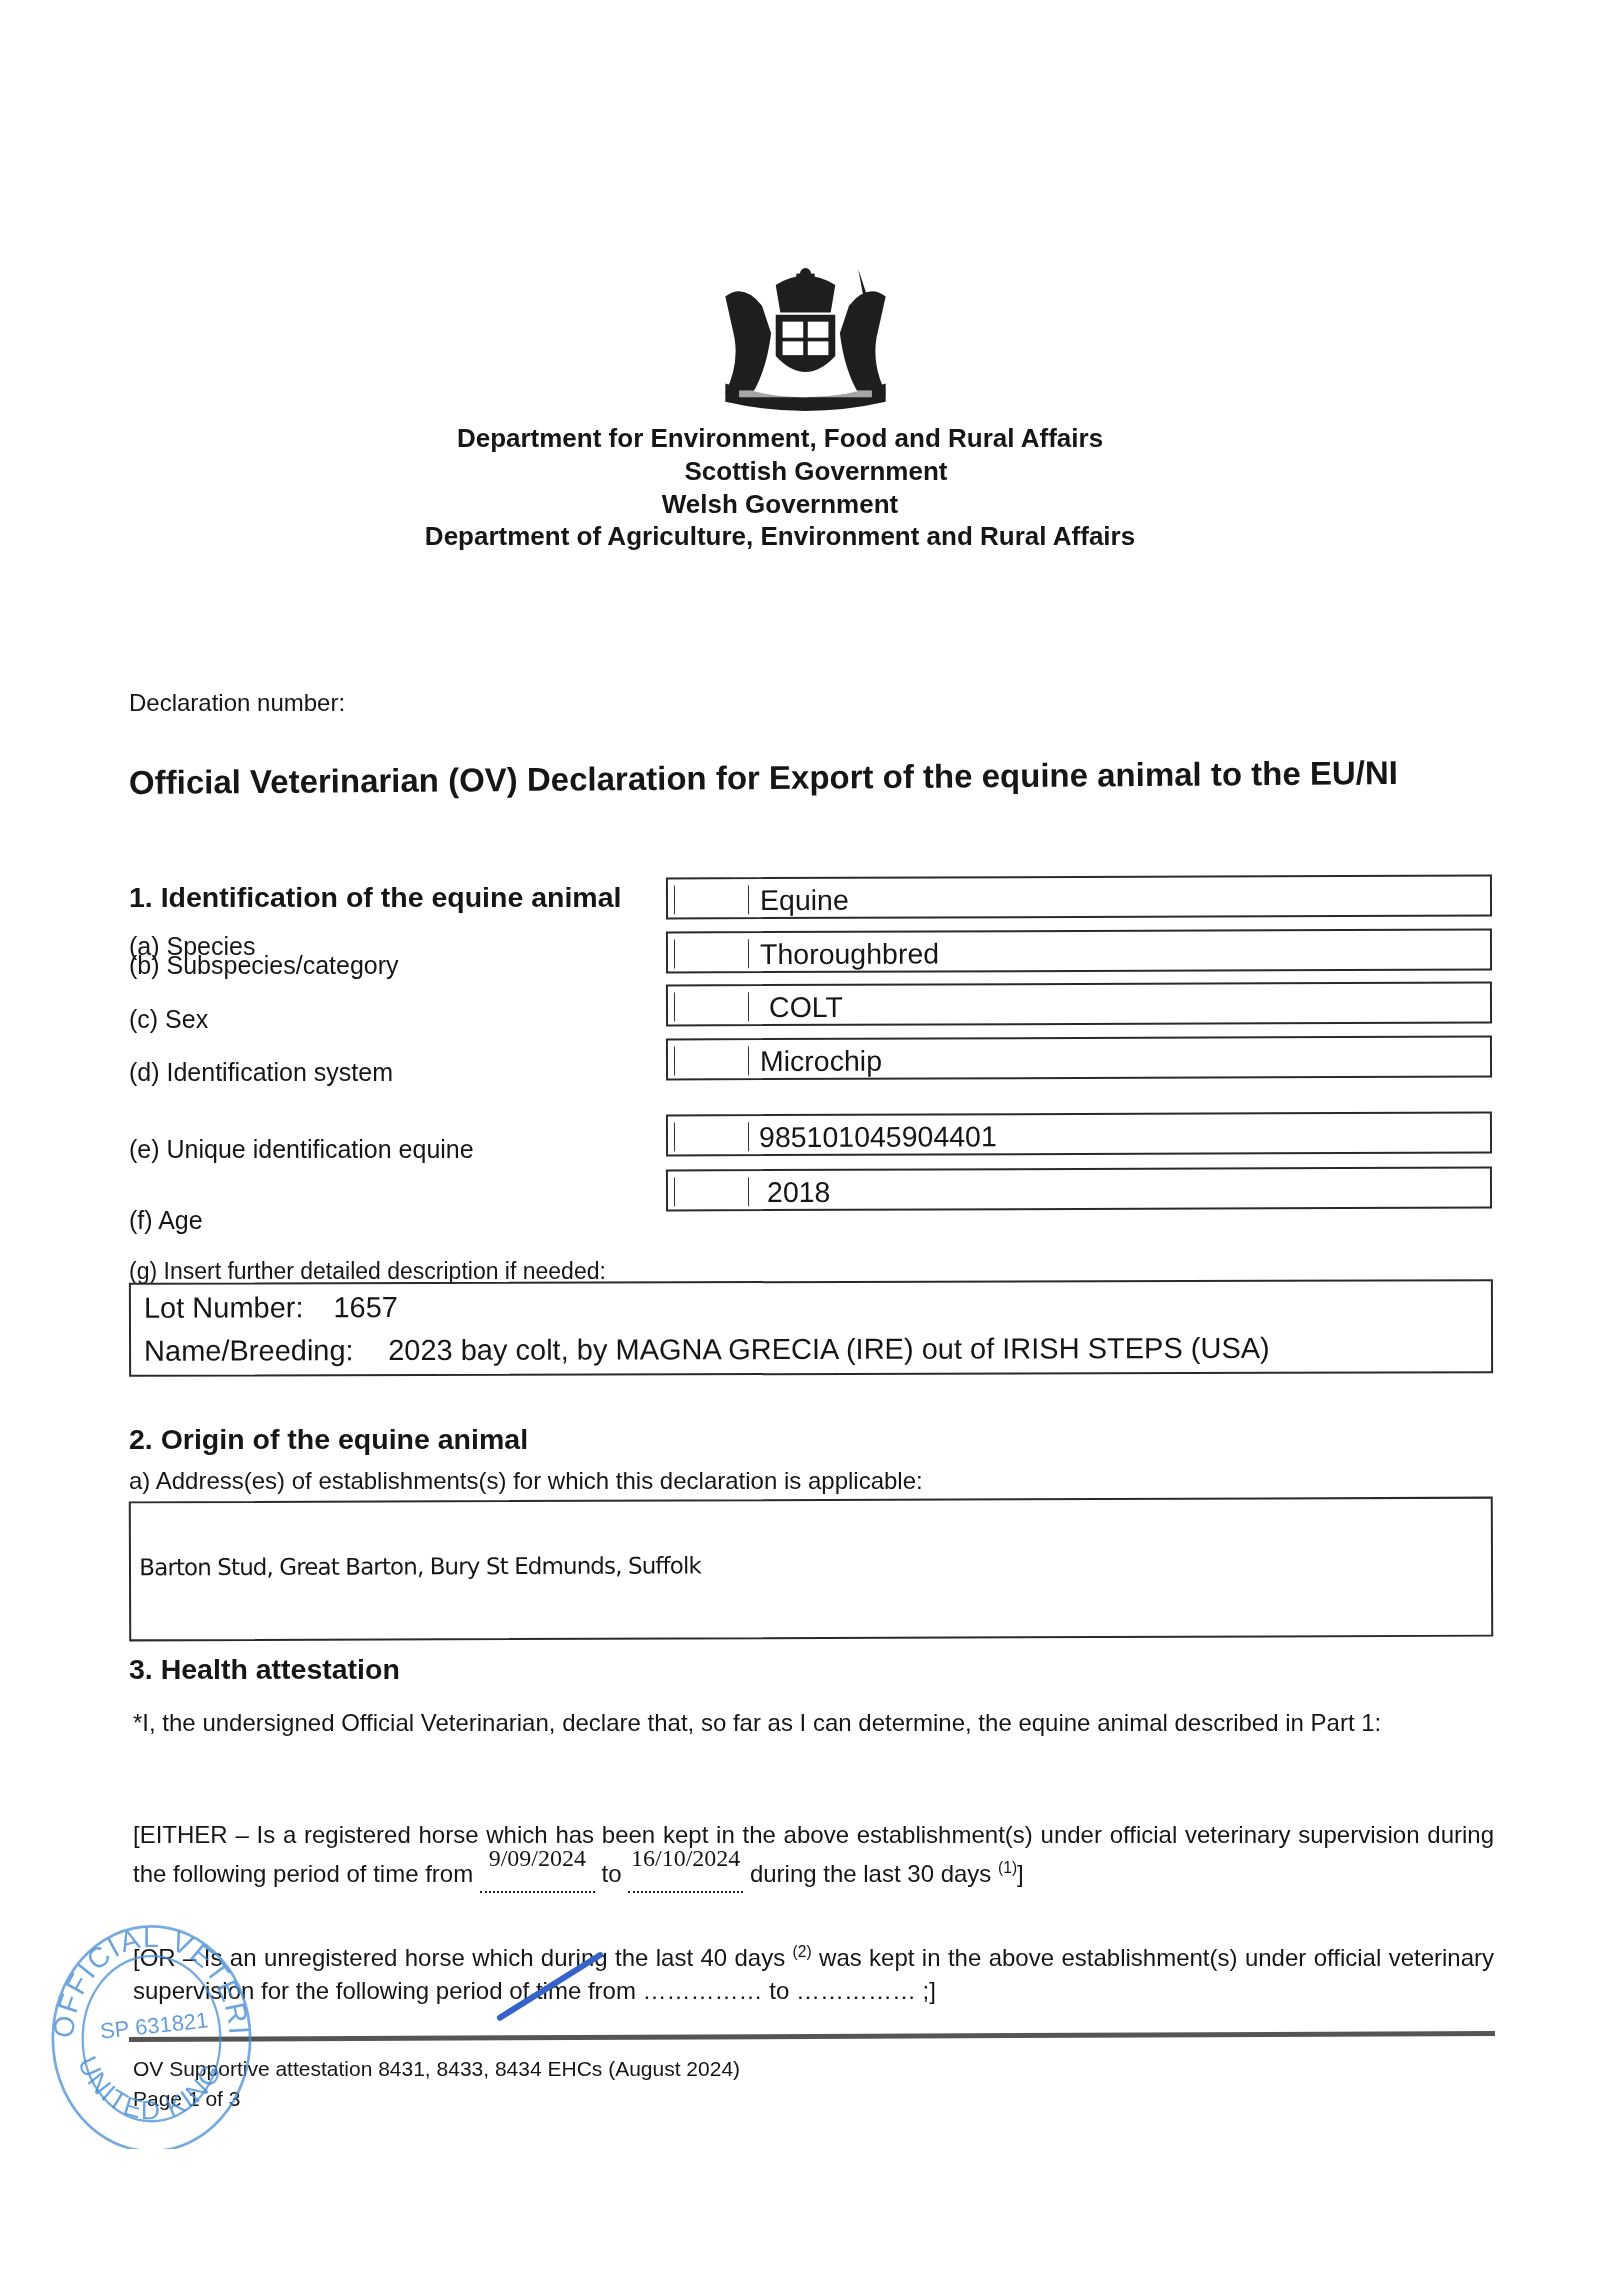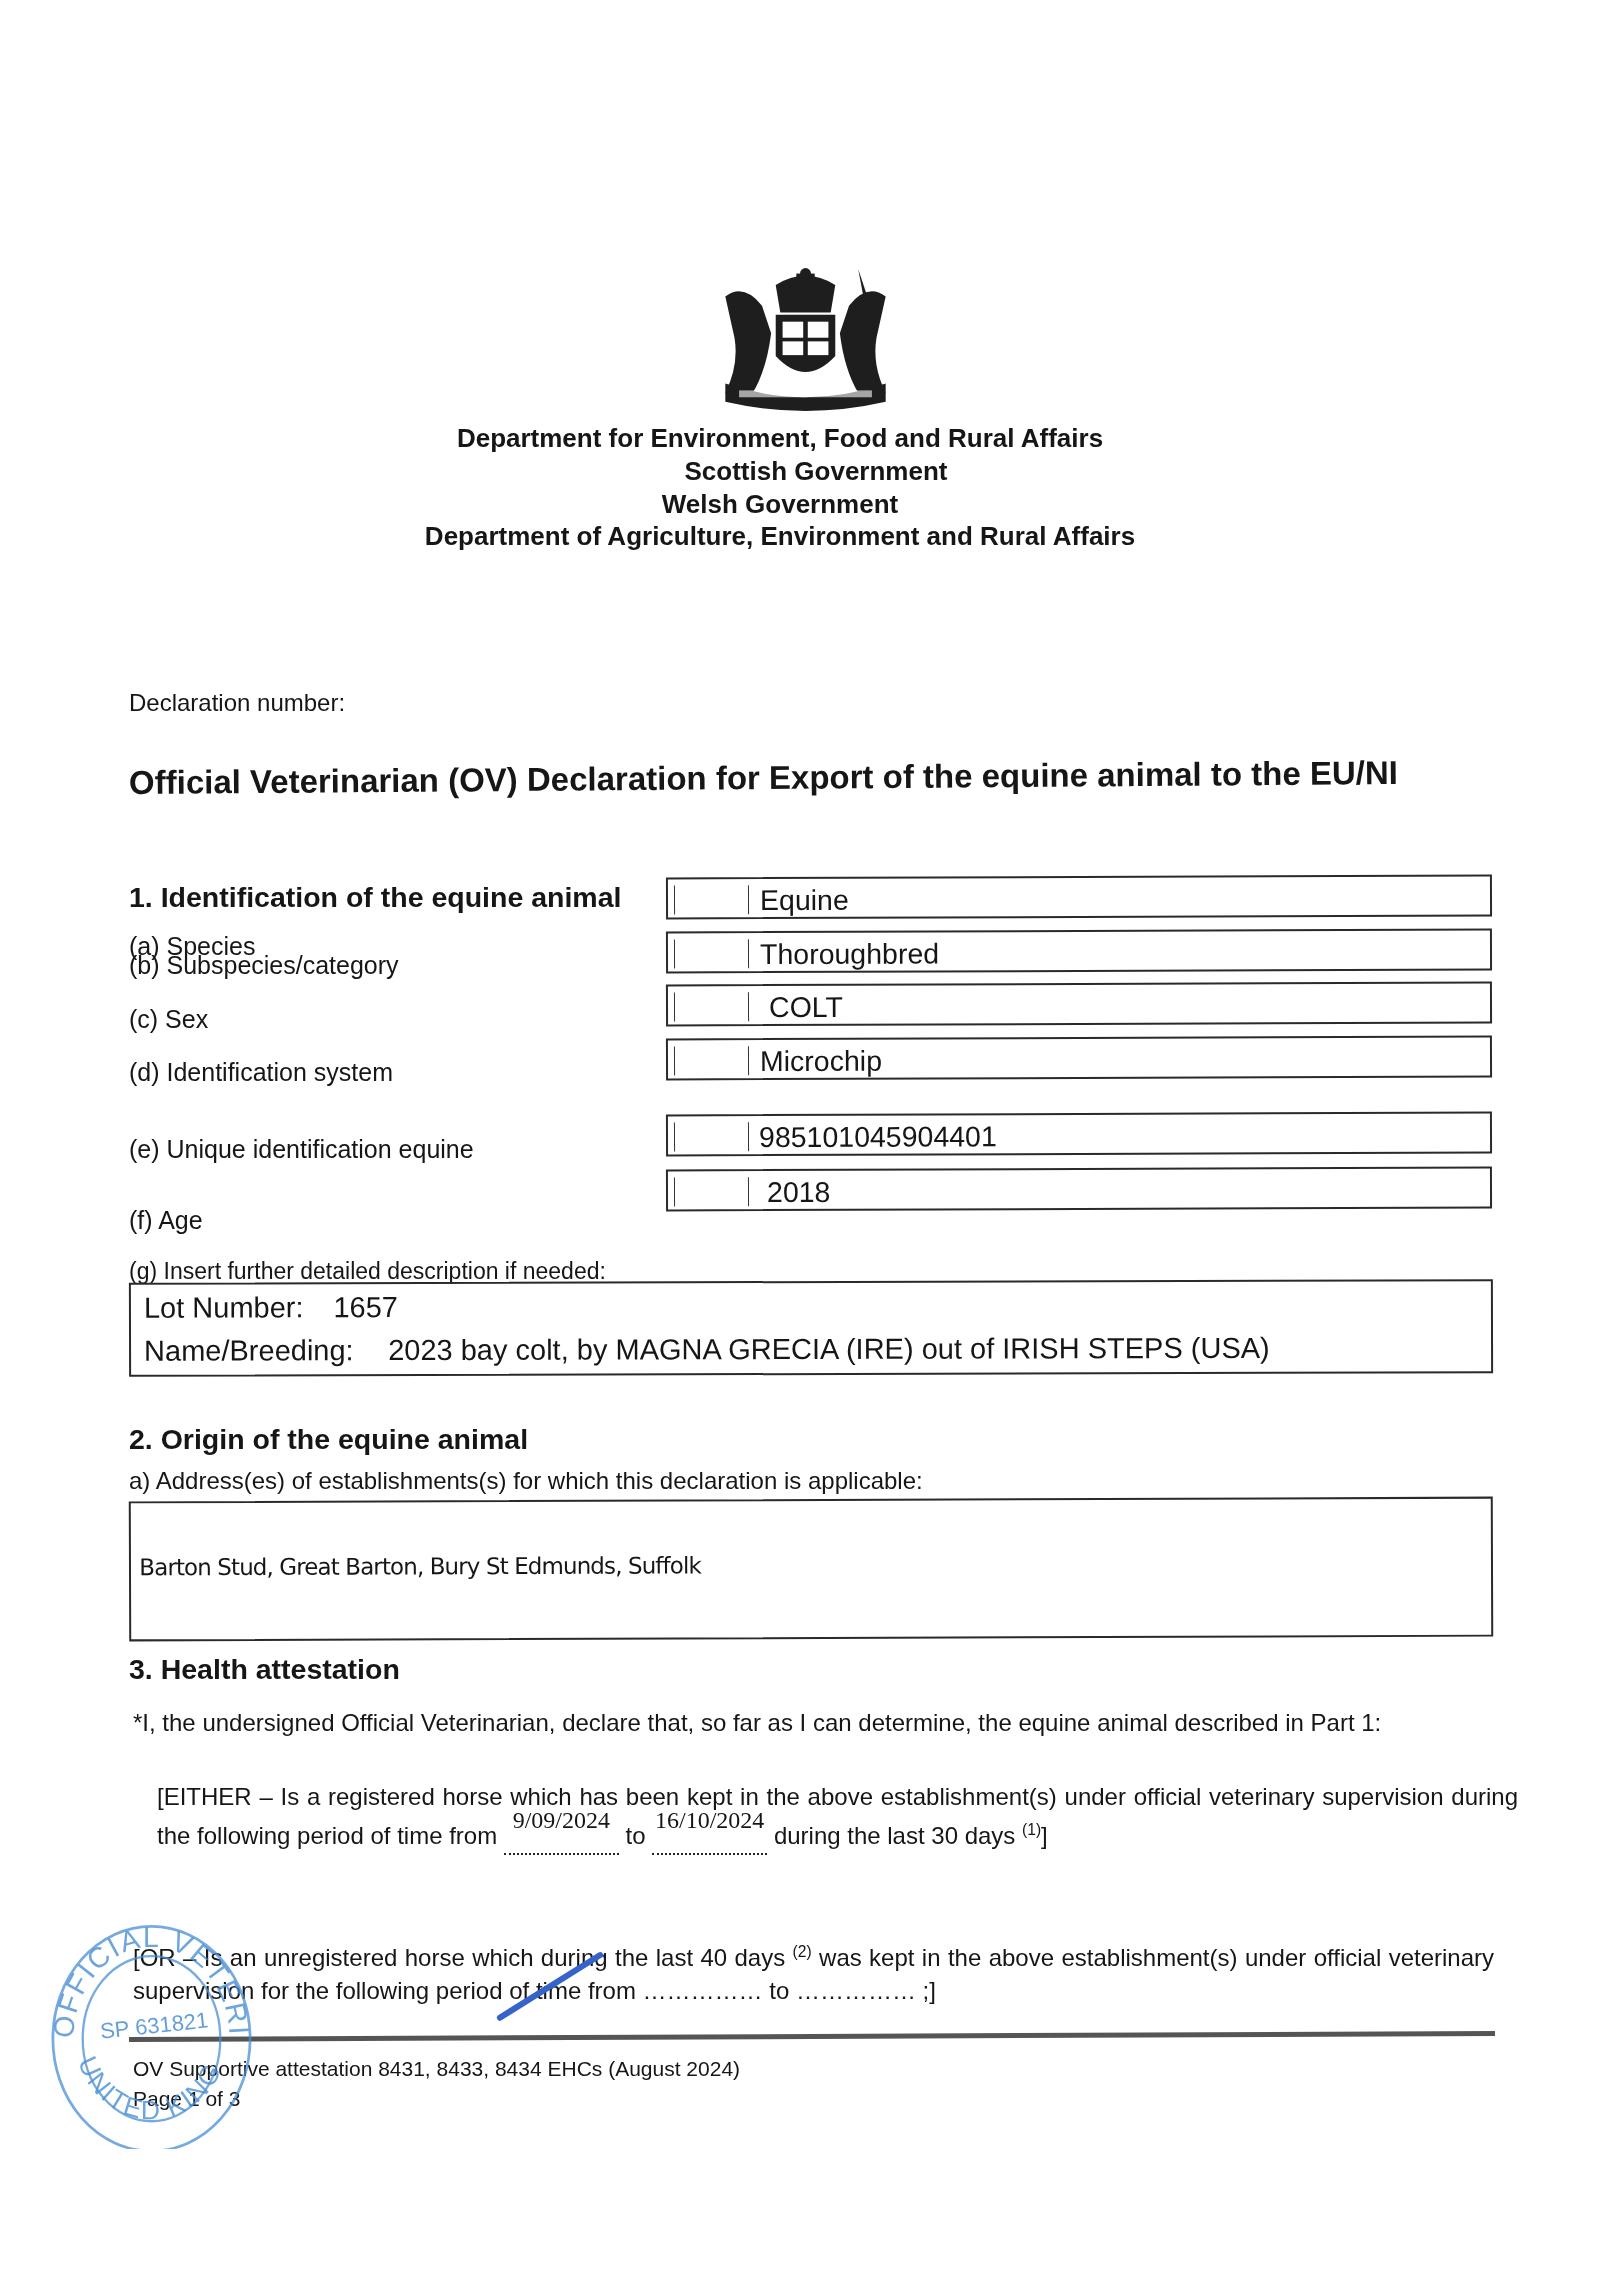--- a/index.html
+++ b/index.html
@@ -123,21 +123,21 @@
 
 <div class="abs sec-head" style="left:129px; top:1423px;">2. Origin of the equine animal</div>
 <div class="abs label" style="top:1467px; font-size:24px;">a) Address(es) of establishments(s) for which this declaration is applicable:</div>
 <div class="abs addr-box">
   <span class="addr-text">Barton Stud, Great Barton, Bury St Edmunds, Suffolk</span>
 </div>
 
 <div class="abs sec-head" style="left:129px; top:1653px;">3. Health attestation</div>
 <div class="abs para" style="top:1706px;">*I, the undersigned Official Veterinarian, declare that, so far as I can determine, the equine animal described in Part 1:</div>
 
-<div class="abs para" style="top:1780px;margin-left:24px;">
+<div class="abs para" style="top:1818px;">
   <span>[EITHER – Is a registered horse which has been kept in the above establishment(s) under official veterinary supervision during the following period of time from</span>
   <span class="dots"><span class="fill">9/09/2024</span>&nbsp;</span>
   <span>to</span>
   <span class="dots"><span class="fill">16/10/2024</span>&nbsp;</span>
   <span>during the last 30 days</span>
   <sup>(1)</sup><span>]</span>
 </div>
 
 <div class="abs para" style="top:1935px;">
   <span>[OR – Is an unregistered horse which during the last 40 days</span>

